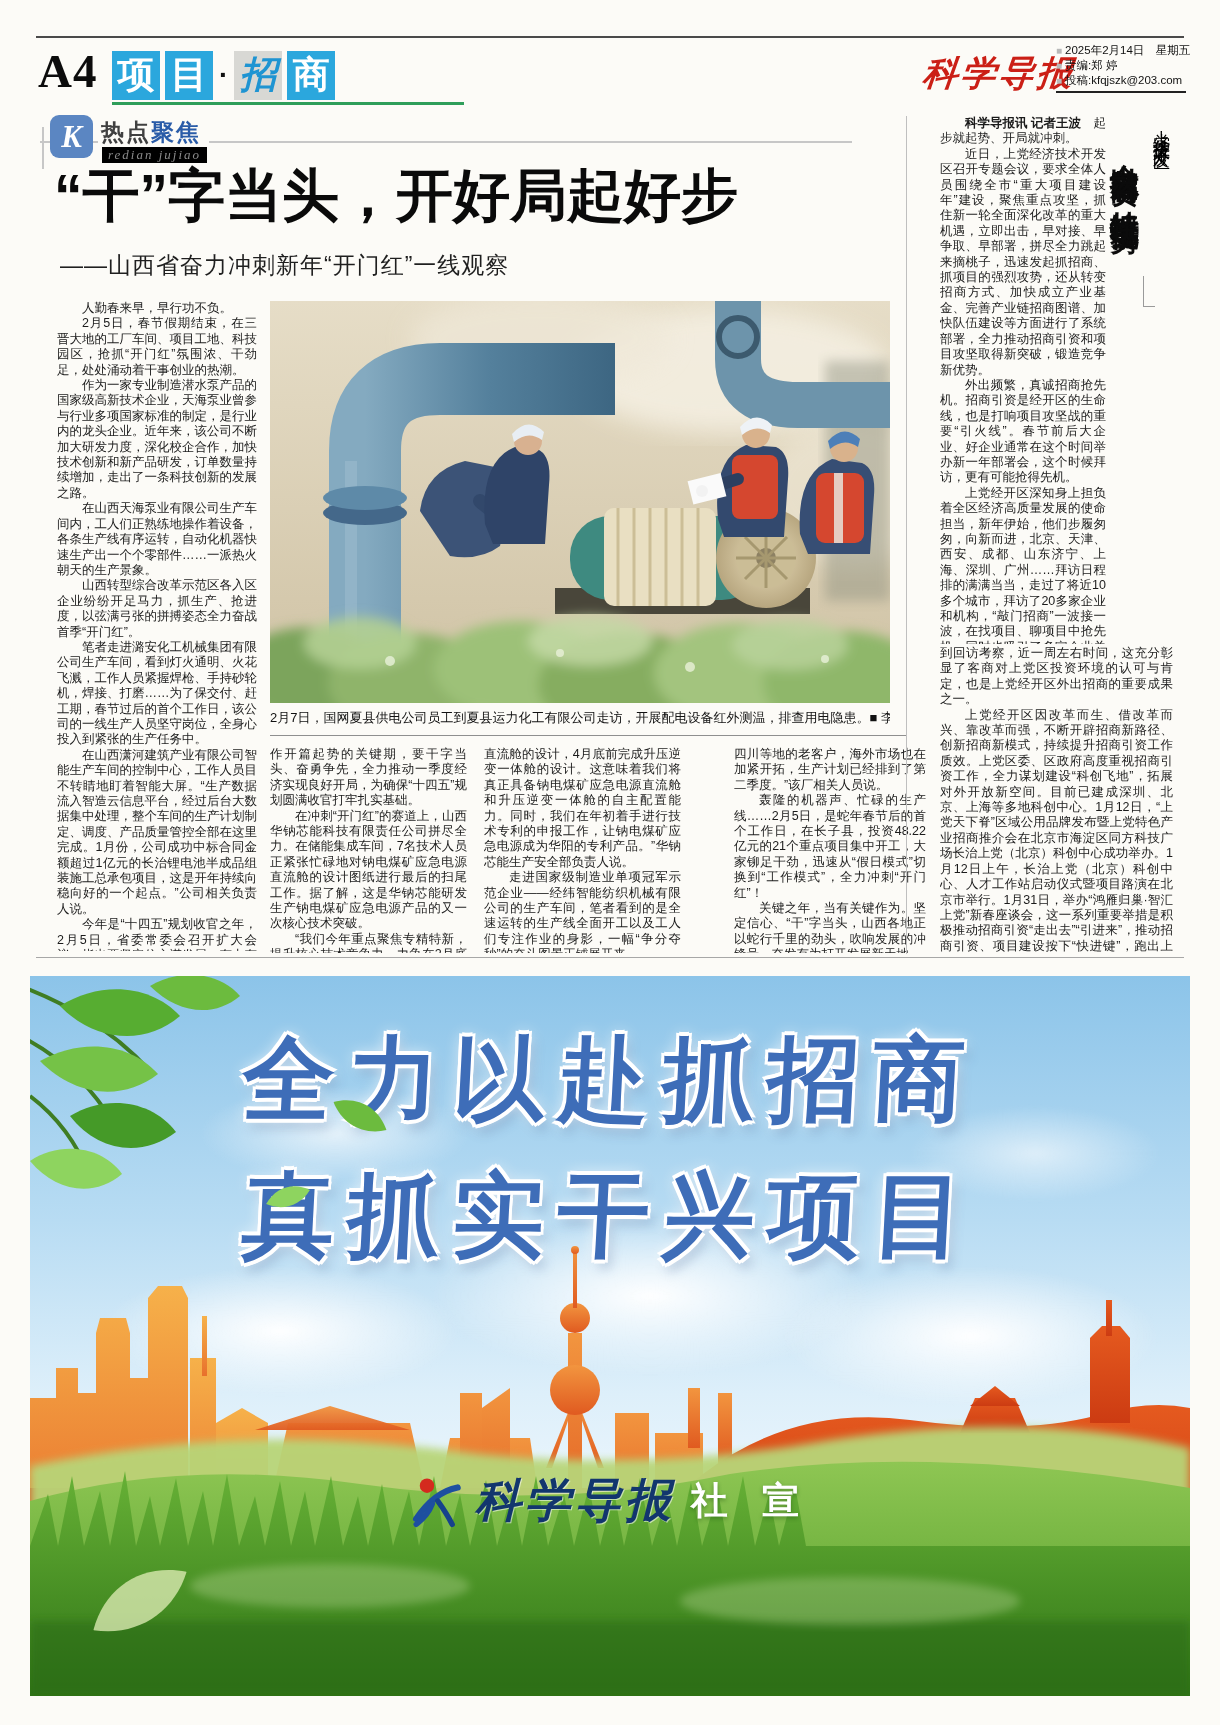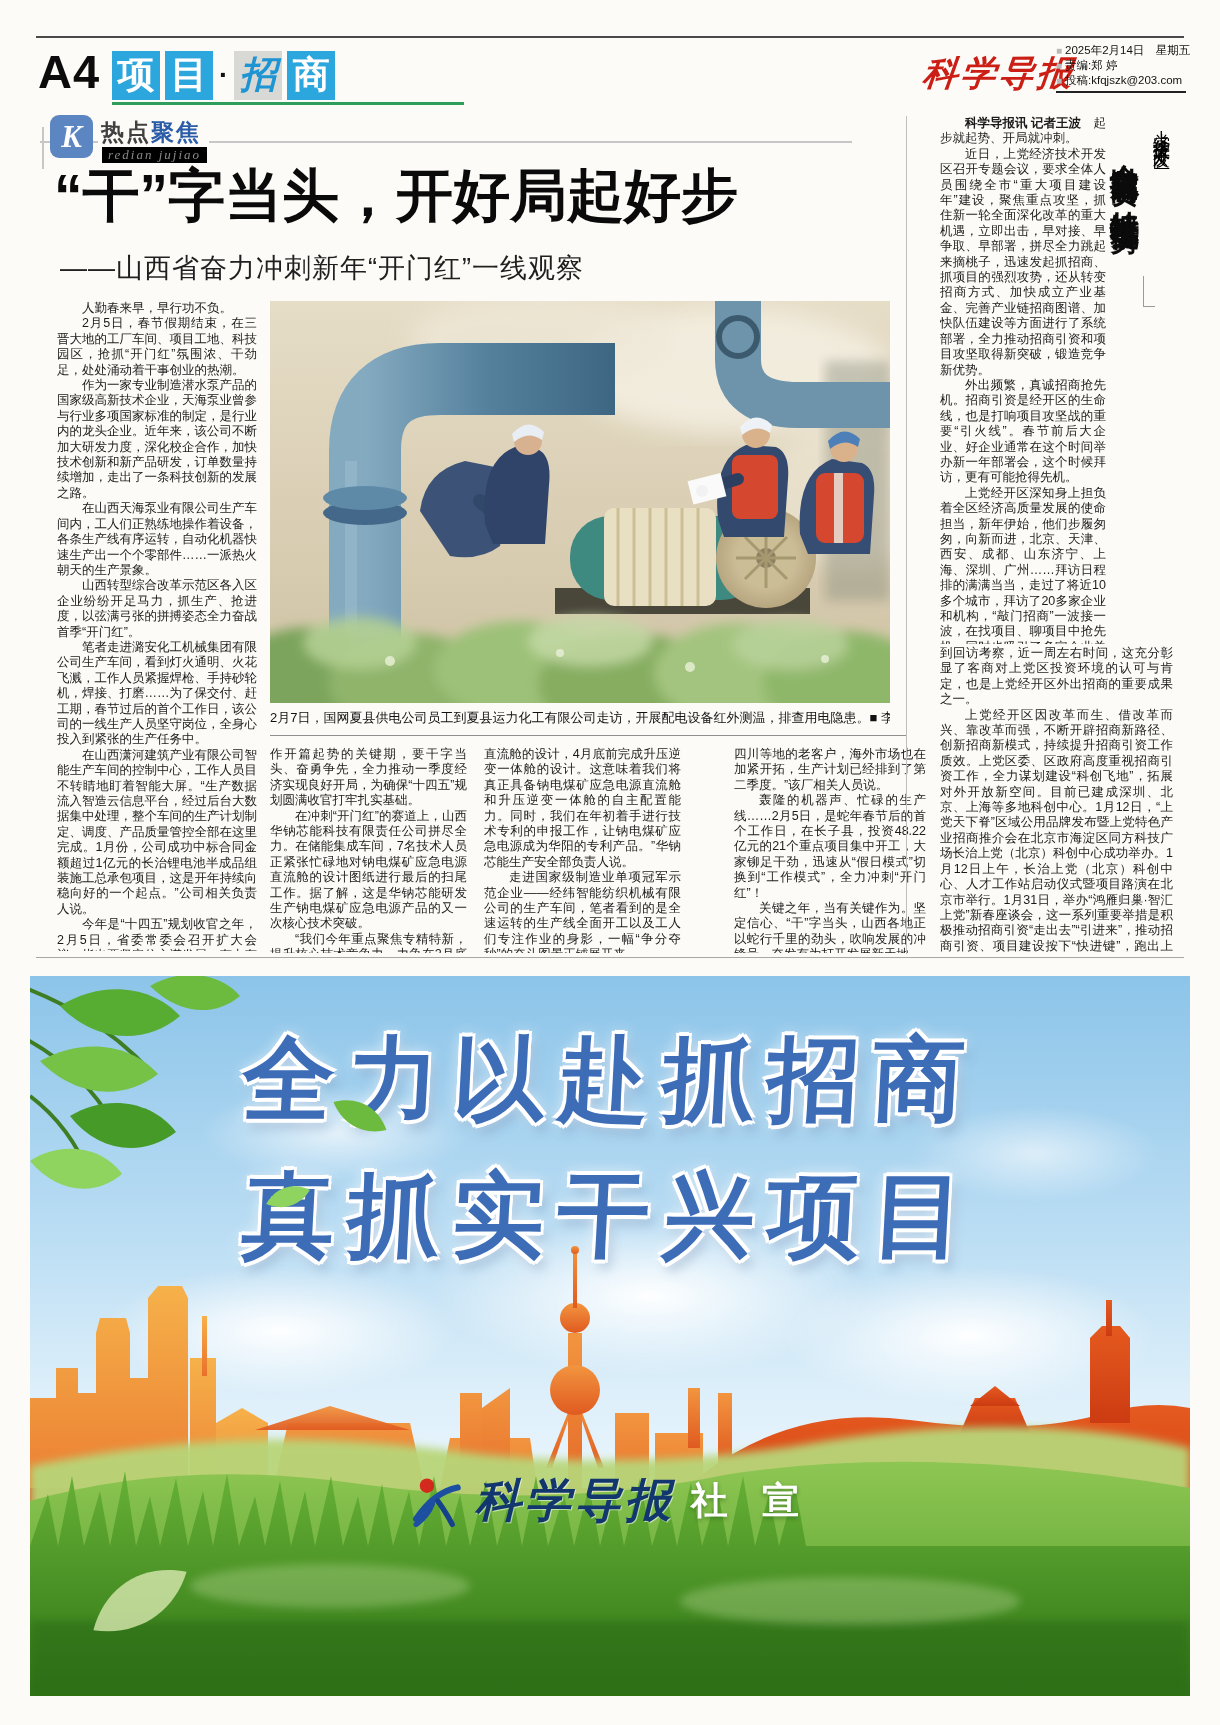--- a/index.html
+++ b/index.html
@@ -2,21 +2,21 @@
 <html><head>
 <meta charset="utf-8">
 <style>
   html,body{margin:0;padding:0;}
   body{width:1220px;height:1725px;background:#e8e6e0;font-family:"Liberation Sans",sans-serif;}
   #page{position:relative;width:1220px;height:1725px;background:#fcfbf7;overflow:hidden;}
   .abs{position:absolute;}
 
   
   .top-rule{left:36px;top:36px;width:1148px;height:2px;background:#4a4a4a;}
-  .page-num{left:38px;top:44px;font-family:Liberation Sans, sans-serif;font-weight:bold;font-size:47px;color:#0c0c0c;letter-spacing:1px;}
+  .page-num{left:38px;top:44px;font-family:Liberation Serif, serif;font-weight:bold;font-size:47px;color:#0c0c0c;letter-spacing:1px;}
   .sec-boxes{left:112px;top:50px;display:flex;gap:5px;align-items:center;height:50px;}
   .sec-box{width:48px;height:49px;background:#2ba7dd;color:#fff;font-size:37px;font-weight:bold;display:flex;align-items:center;justify-content:center;}
   .sec-box.gray{background:#d8d8d4;color:#1e94d2;font-family:"Liberation Serif",serif;font-style:italic;}
   .sec-dot{color:#111;font-size:28px;font-weight:bold;margin:0 1px;}
   .sec-rule{left:112px;top:102px;width:352px;height:3px;background:#2f9e5a;}
   .masthead{left:923px;top:50px;font-family:"Liberation Serif",serif;font-style:italic;font-weight:bold;font-size:35px;color:#cb1f16;letter-spacing:3px;transform:skewX(-6deg);}
   .pub-info{left:1056px;top:43px;width:130px;font-size:11.5px;line-height:15px;color:#111;border-bottom:2px solid #222;padding-bottom:3px;}
   .pub-info .row{display:flex;gap:3px;align-items:center;white-space:nowrap;}
   .pub-info .sq{color:#b9b9b9;font-size:10px;}
 
@@ -24,21 +24,21 @@
   .badge-line{left:40px;top:141px;width:812px;height:2px;background:#c7c7c7;}
   .badge-vline{left:42px;top:127px;width:2px;height:42px;background:#c7c7c7;}
   .badge-k{left:50px;top:115px;width:43px;height:43px;background:#5b86c2;border-radius:9px;color:#fff;font-family:"Liberation Serif",serif;font-style:italic;font-weight:bold;font-size:31px;display:flex;align-items:center;justify-content:center;}
   .badge-text{left:98px;top:117px;background:#fcfbf7;padding:0 8px 2px 3px;font-size:23px;font-weight:bold;letter-spacing:2px;}
   .badge-text .b1{color:#404040;}
   .badge-text .b2{color:#2a5ca8;font-family:Liberation Sans, sans-serif;}
   .badge-pinyin{left:102px;top:147px;background:#000000;padding:0 6px;font-family:"Liberation Serif",serif;font-style:italic;font-size:13px;color:#8b8b8b;letter-spacing:2px;}
 
   
   .headline{left:54px;top:158px;width:806px;font-size:57px;font-weight:900;color:#0a0a0a;letter-spacing:0px;white-space:nowrap;}
-  .subtitle{left:60px;top:250px;font-size:27px;color:#1f1f1f;letter-spacing:1px;}
+  .subtitle{left:60px;top:250px;font-size:23px;color:#1f1f1f;letter-spacing:1px;}
   .txtcol{position:absolute;font-size:12.5px;line-height:15.4px;text-align:justify;color:#1b1b1b;overflow:hidden;}
   .txtcol p{margin:0;text-indent:2em;}
   .txtcol p.ni{text-indent:0;}
   #col1{left:57px;top:301px;width:200px;height:650px;}
   #col2{left:270px;top:747px;width:197px;height:206px;}
   #col3{left:484px;top:747px;width:197px;height:206px;}
   #col4{left:698px;top:747px;width:192px;height:206px;margin-left:36px;}
   #photo{left:270px;top:301px;width:620px;height:402px;}
   #photo svg{display:block;width:100%;height:100%;}
   .caption{left:270px;top:709px;width:620px;font-size:13px;color:#111;text-align:center;white-space:nowrap;overflow:hidden;}

